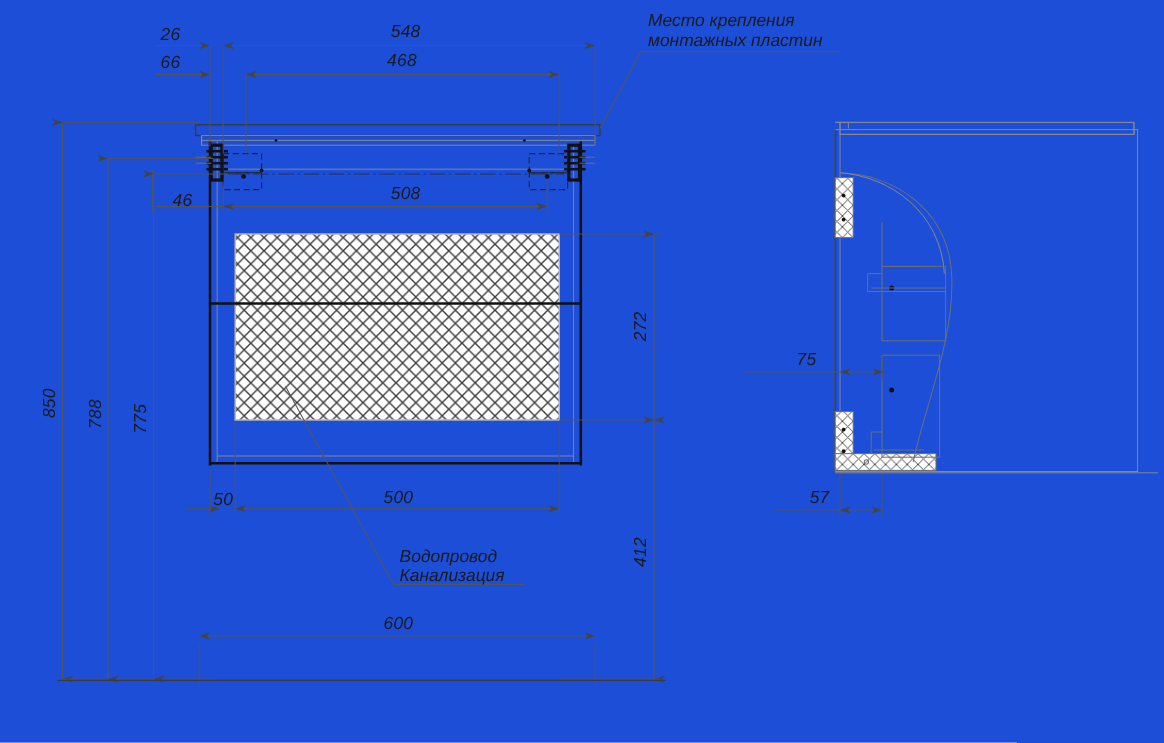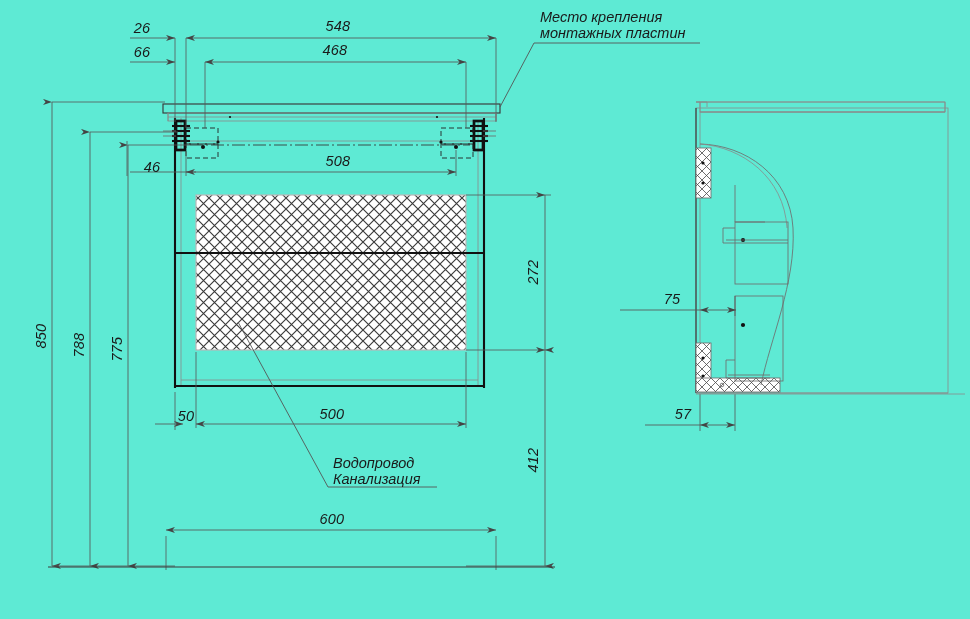--- a/index.html
+++ b/index.html
@@ -11,21 +11,21 @@
   body {
     width: 970px;
     height: 619px;
     overflow: hidden;
     font-family: "Liberation Sans", sans-serif;
   }
   #drawing-root {
     position: relative;
     width: 970px;
     height: 619px;
-    background: #5eead4;
+    background: #1d4ed8;
   }
   svg#cad {
     position: absolute;
     left: 0;
     top: 0;
     width: 970px;
     height: 619px;
     display: block;
   }
   .dim-text {

